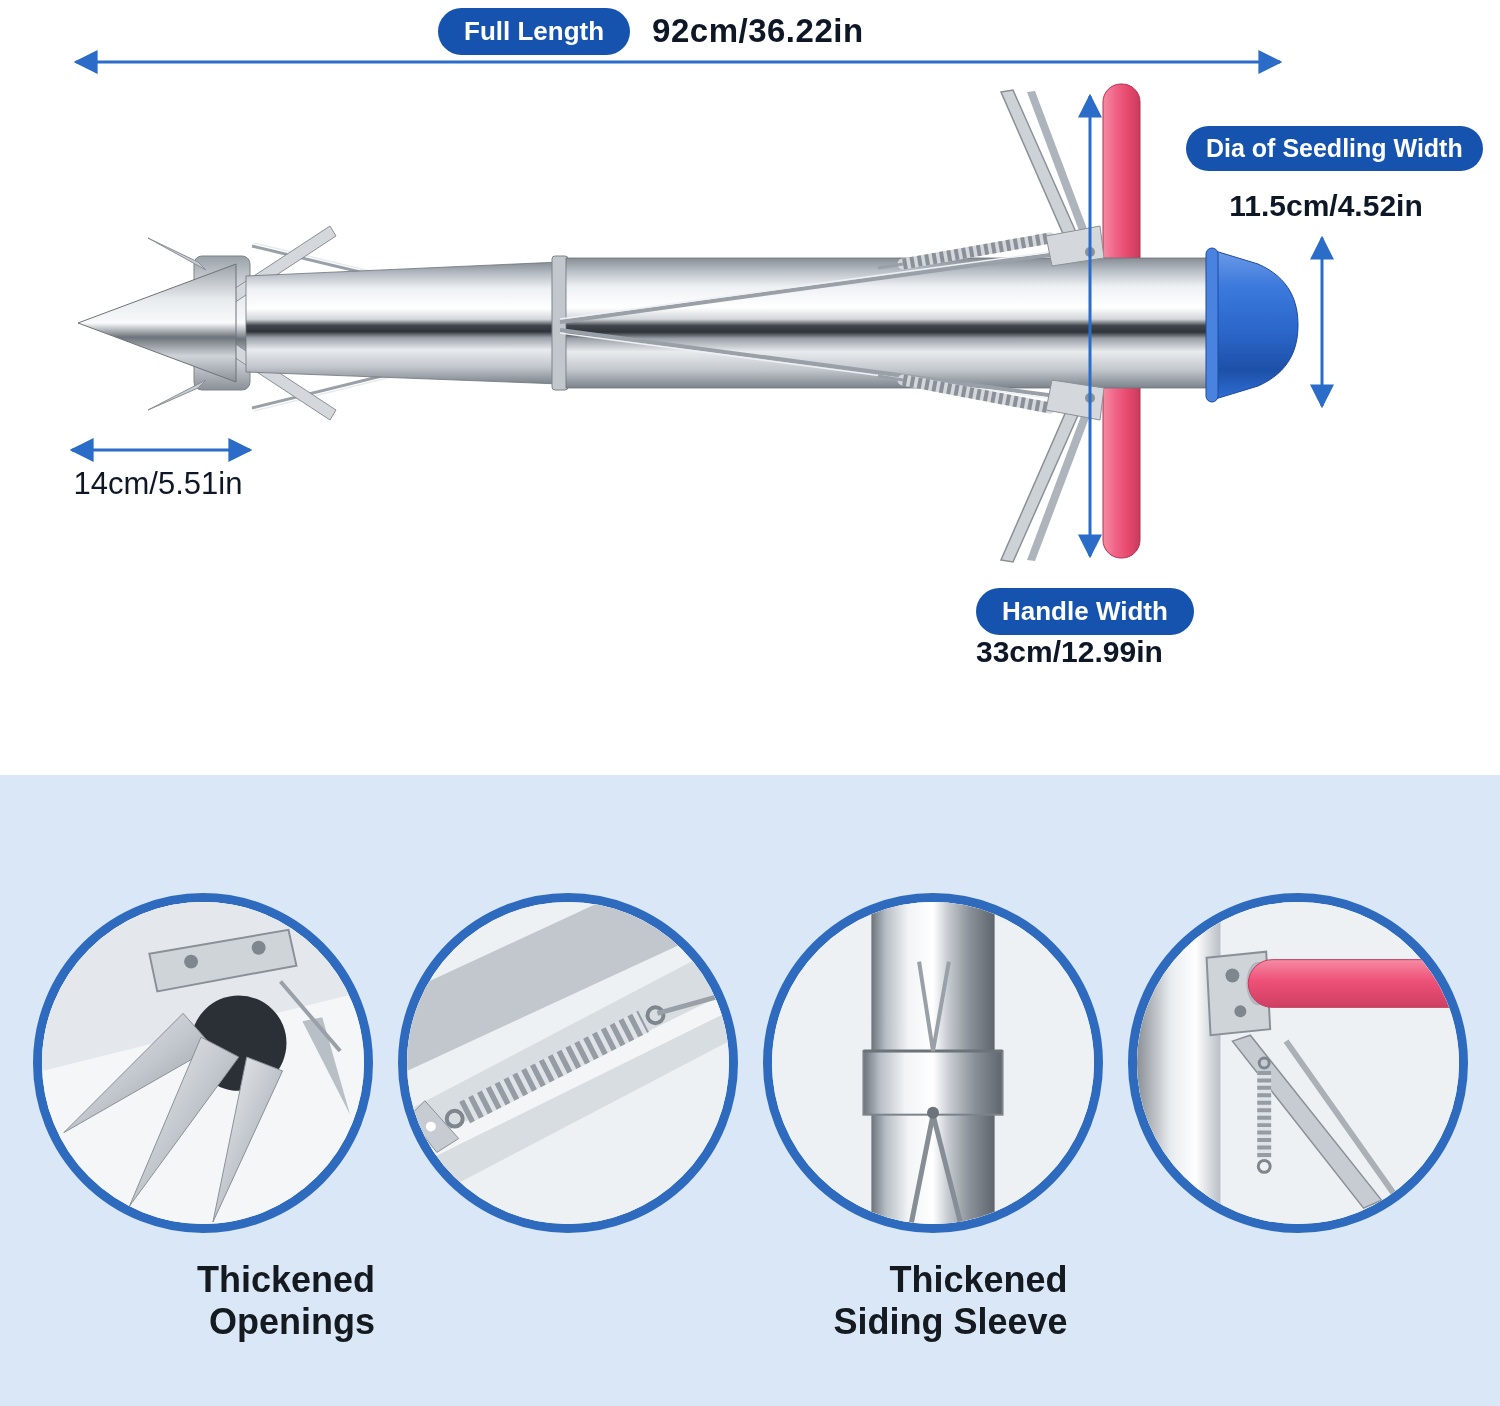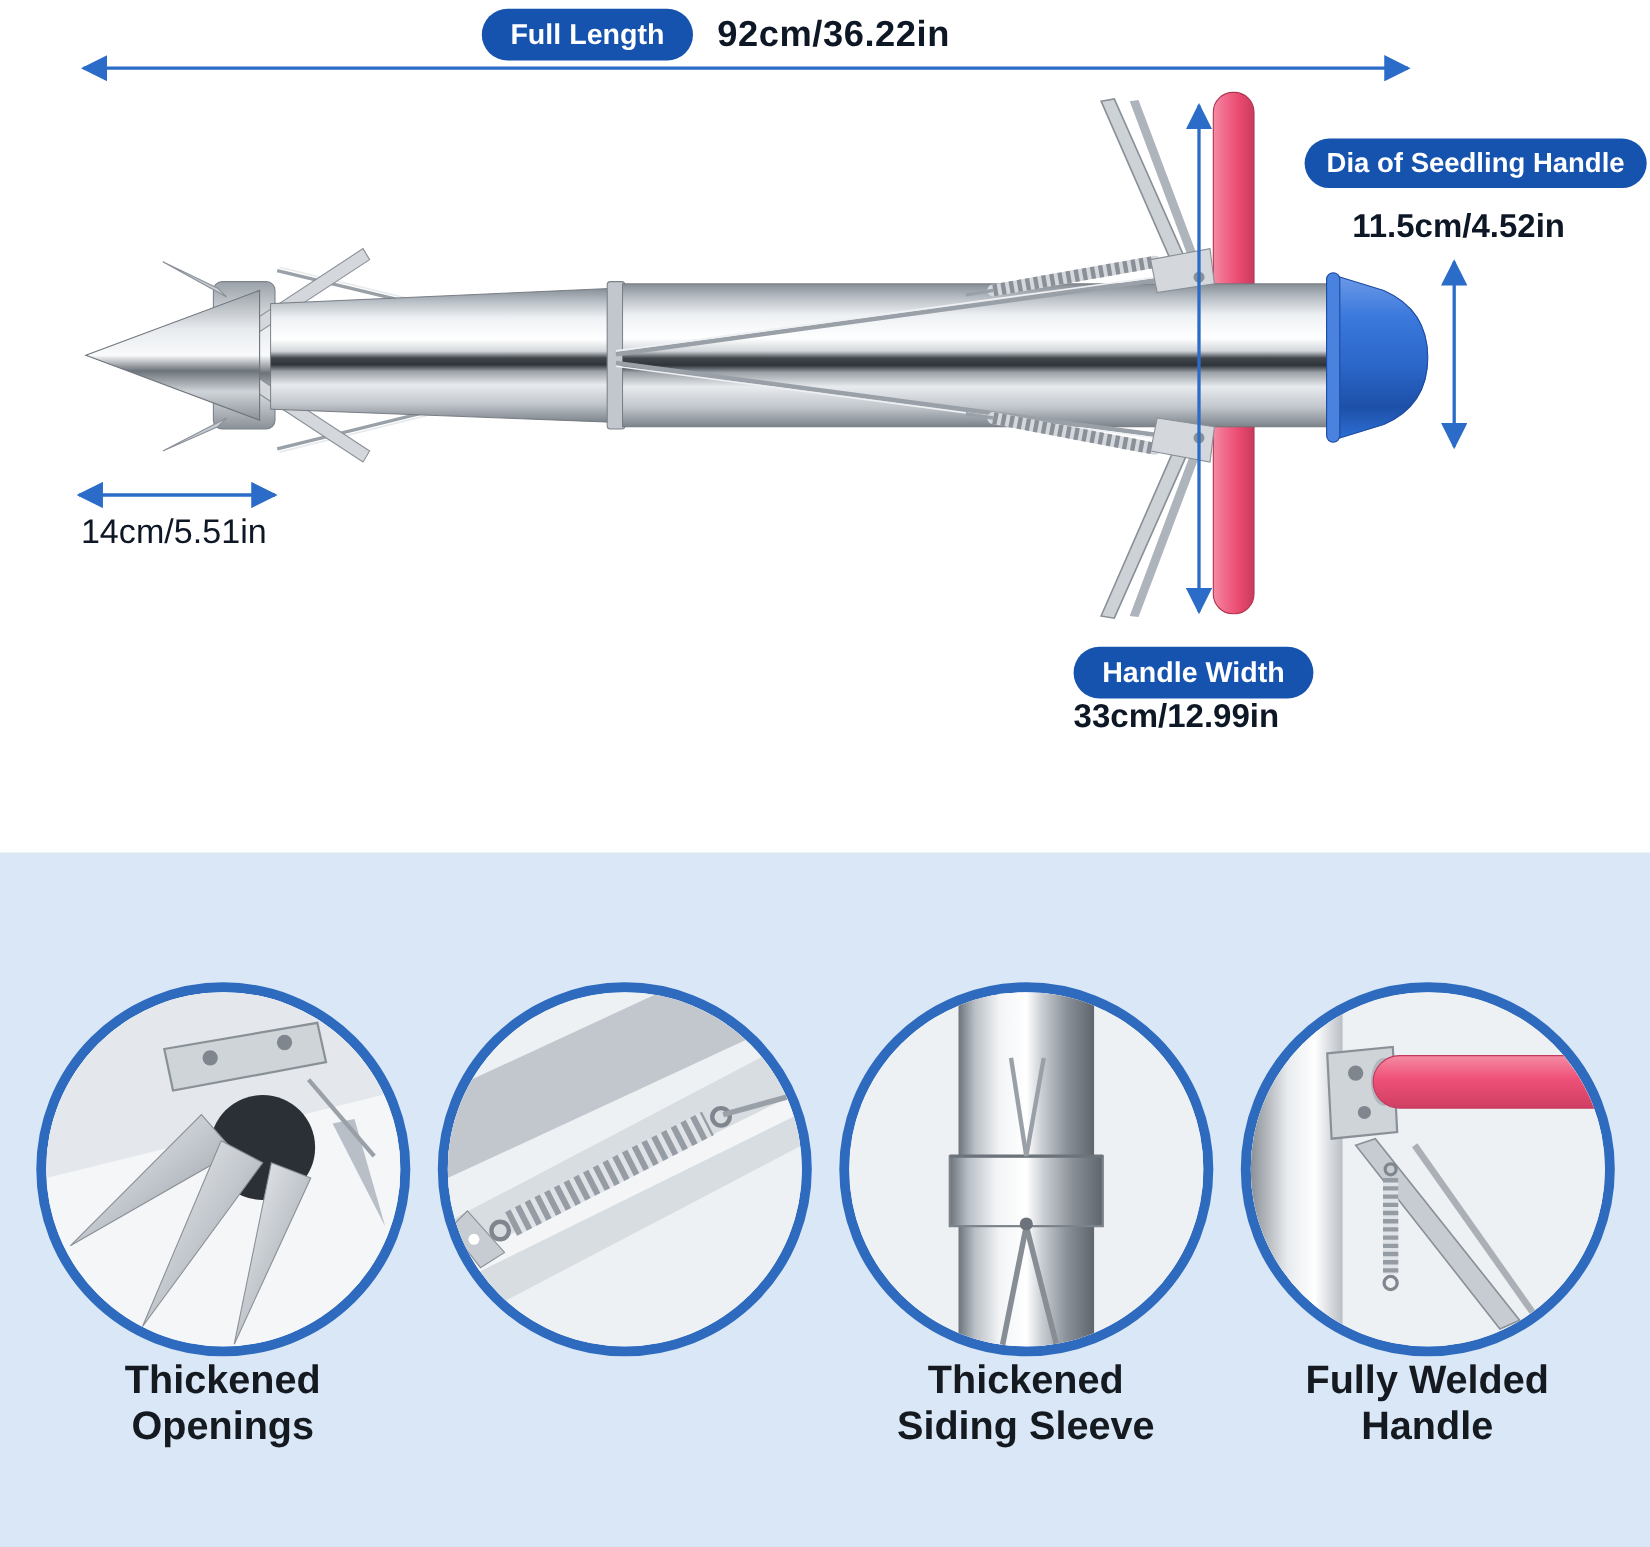--- a/index.html
+++ b/index.html
@@ -19,22 +19,22 @@
   .inlet .value{display:block;margin-top:18px;font-size:30px}
   .handle{position:absolute;left:976px;top:588px;width:228px;}
   .handle .value{display:block;margin-top:0;font-size:30px}
   .features{position:absolute;left:0;top:775px;width:1500px;height:631px;
             background:var(--section-bg,#d9e7f6);display:flex;justify-content:space-between;
             padding:118px 30px 0}
   .feature{flex:0 0 345px;display:flex;flex-direction:column;align-items:center}
   .circle{width:340px;height:340px;border-radius:50%;border:9px solid var(--circle-border,#2e6bbf);
           overflow:hidden;background:#fff;flex:0 0 auto}
   .circle svg{display:block}
-  .feature-label{font-size:36px;font-weight:700;color:#151a21;
-                 text-align:center;line-height:1.18}
+  .feature-label{margin-top:26px;font-size:36px;font-weight:700;color:#151a21;
+                 text-align:right;line-height:1.18}
   .feature-label.narrow{max-width:270px}
 </style>
 </head>
 <body>
 
 <div class="page">
 
   <div style="position:absolute;inset:0 0 auto 0;height:589px">
 
     <svg class="layer" width="1500" height="775" viewBox="0 0 1500 775">
@@ -165,21 +165,21 @@
     </svg>
 
     <div class="header">
       <span class="pill">Full Length</span>
       <span class="value">92cm/36.22in</span>
     </div>
 
     <div class="tip-value">14cm/5.51in</div>
 
     <div class="inlet">
-      <span class="pill">Dia of Seedling Handle</span>
+      <span class="pill">Dia of Seedling Width</span>
       <span class="value">11.5cm/4.52in</span>
     </div>
 
     <div class="handle">
       <span class="pill">Handle Width</span>
       <span class="value">33cm/12.99in</span>
     </div>
   </div>
 
   <div class="features">
@@ -280,17 +280,16 @@
           <ellipse cx="122" cy="82" rx="12" ry="22" fill="#a9afb6" opacity="0.8"></ellipse>
           <rect x="112" y="58" width="228" height="48" rx="24" fill="url(#c4p)" stroke="#c23a5e" stroke-width="1"></rect>
           <polygon points="96,140 114,134 246,300 228,308" fill="#c7ccd2" stroke="#8a9097" stroke-width="1.5"></polygon>
           <line x1="150" y1="140" x2="270" y2="310" stroke="#aab0b6" stroke-width="6"></line>
           <line x1="128" y1="170" x2="128" y2="258" stroke="#dfe3e7" stroke-width="14"></line>
           <line x1="128" y1="170" x2="128" y2="258" stroke="#959ca3" stroke-width="14" stroke-dasharray="4 3.5"></line>
           <circle cx="128" cy="266" r="6" fill="none" stroke="#80868d" stroke-width="3"></circle>
           <circle cx="128" cy="162" r="5" fill="none" stroke="#80868d" stroke-width="3"></circle>
         </svg>
       </div>
-      <div class="feature-label">Fully Welded Handle</div>
     </div>
 
   </div>
 </div>
 
 </body></html>

